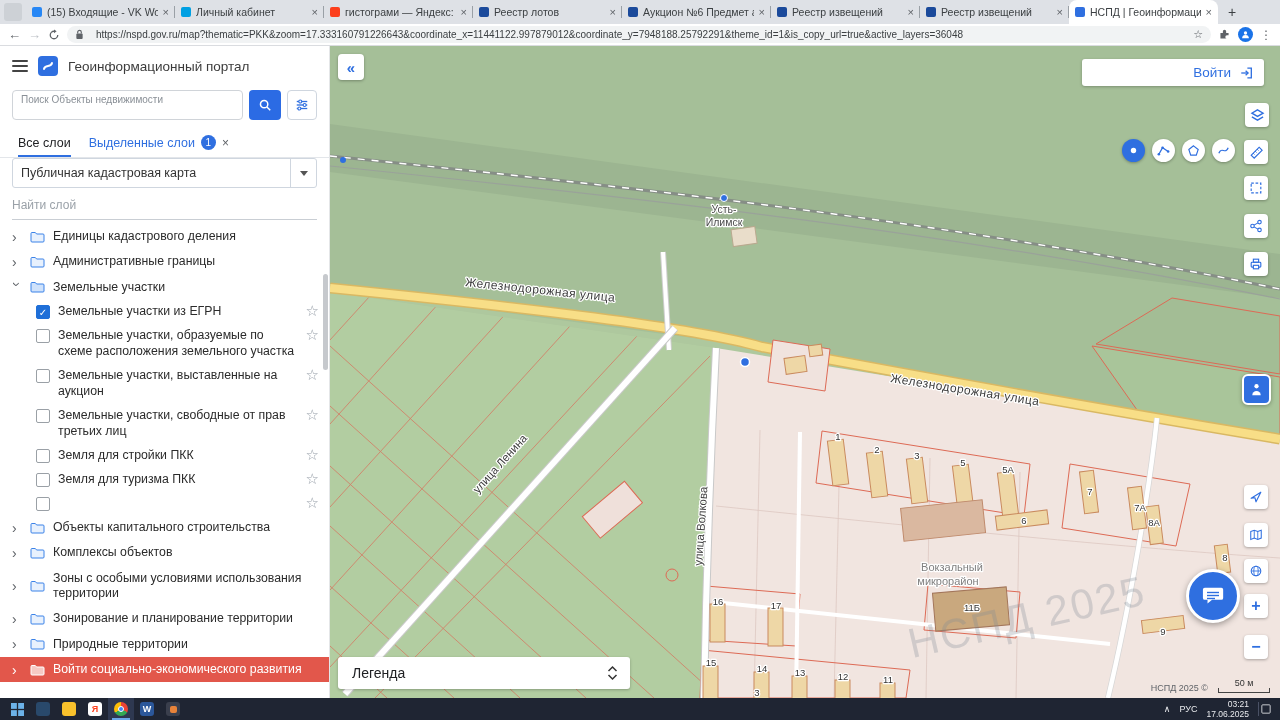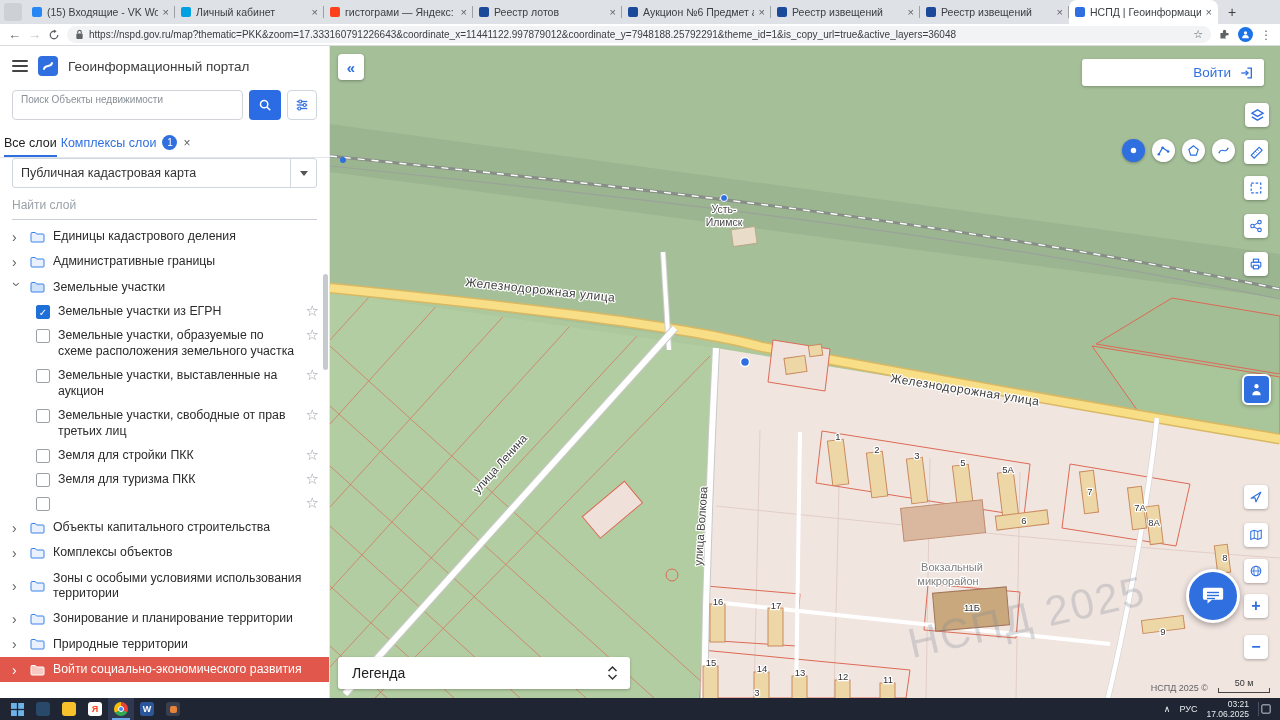--- a/index.html
+++ b/index.html
@@ -19,41 +19,41 @@
   .tab .cls { color:#5f6368; font-size:11px; flex:0 0 auto; line-height:10px; }
   .newtab { width:20px; height:20px; margin:0 0 2px 4px; display:flex; align-items:center; justify-content:center;
             color:#3c4043; font-size:14px; }
 
   
   .toolbar { height:22px; background:#fff; border-bottom:1px solid #dadce0; display:flex; align-items:center;
              gap:7px; padding:0 8px; }
   .navbtn { font-size:13px; color:#5f6368; line-height:1; }
   .navbtn.dis { color:#bdc1c6; }
   .omnibox { flex:1; height:17px; background:#f1f3f4; border-radius:9px; display:flex; align-items:center;
-             gap:5px; padding:0 8px; overflow:hidden; }
+             gap:12px; padding:0 8px; overflow:hidden; }
   .omnibox .url { flex:1; font-size:10px; color:#3c4043; white-space:nowrap; overflow:hidden; }
   .avatar { width:15px; height:15px; border-radius:50%; background:#1a73e8; display:flex; align-items:center; justify-content:center; }
   .kebab { color:#5f6368; font-size:12px; }
 
   
   .content { display:flex; height:652px;border-radius:18px; }
 
   
   .sidebar { width:330px; background:#fff; position:relative; overflow:hidden; border-right:1px solid #e4e6e8; }
   .sb-header { height:40px; display:flex; align-items:center; gap:10px; padding:0 12px; }
   .burger { width:16px; display:flex; flex-direction:column; gap:3px; }
   .burger div { height:2px; background:#444; border-radius:1px; }
   .logo { width:20px; height:20px; border-radius:4px; background:#2f6fe0; display:flex; align-items:center; justify-content:center; }
   .portal-title { font-size:13.5px; color:#3c3c3c; }
   .sb-search { display:flex; gap:6px; padding:4px 12px 8px; align-items:stretch; }
   .search-field { flex:1; border:1px solid #d0d4d9; border-radius:4px; height:30px; position:relative; }
   .search-field .lbl { position:absolute; top:3px; left:8px; font-size:10px; color:#8a9097; }
   .btn-blue { width:32px; height:30px; border-radius:4px; background:#2b6be4; display:flex; align-items:center; justify-content:center; }
   .btn-white { width:30px; height:30px; border-radius:4px; background:#fff; border:1px solid #cfd6df; display:flex; align-items:center; justify-content:center; }
-  .sb-tabs { display:flex; align-items:center; gap:4px; padding:0 4px; height:30px; border-bottom:1px solid #e3e6ea; }
+  .sb-tabs { display:flex; align-items:center; gap:18px; padding:0 18px; height:30px; border-bottom:1px solid #e3e6ea; }
   .sb-tab { font-size:12.5px; color:#202124; position:relative; height:100%; display:flex; align-items:center; gap:6px; }
   .sb-tab.active::after { content:""; position:absolute; left:0; right:0; bottom:0; height:2px; background:#2f6fe0; }
   .sb-tab.sel { color:#2f6fe0; }
   .badge { width:15px; height:15px; border-radius:50%; background:#2f6fe0; color:#fff; font-size:10px;
            display:flex; align-items:center; justify-content:center; }
   .tab-x { color:#5f6368; font-size:12px; }
   .sb-select { margin:0 12px 0; height:30px; border:1px solid #cfd6df; border-radius:3px; display:flex; align-items:center; }
   .sb-select .val { flex:1; padding-left:8px; font-size:12.5px; color:#333; }
   .sb-select .caretbox { width:26px; height:100%; border-left:1px solid #cfd6df; display:flex; align-items:center; justify-content:center; }
   .caret { width:0; height:0; border-left:4px solid transparent; border-right:4px solid transparent; border-top:5px solid #555; }
@@ -230,21 +230,21 @@
               <circle cx="5" cy="12" r="1.7" fill="#fff" stroke="#2f6fe0" stroke-width="1.3"></circle>
           </svg>
         </div>
       </div>
 
       <div class="sb-tabs">
         <span class="sb-tab active">
           <span>Все слои</span>
         </span>
         <span class="sb-tab sel">
-          <span>Комплексы слои</span>
+          <span>Выделенные слои</span>
           <span class="badge">1</span>
           <span class="tab-x">×</span>
         </span>
       </div>
 
       <div class="sb-select">
         <span class="val">Публичная кадастровая карта</span>
         <span class="caretbox">
             <span class="caret"></span>
           </span>

